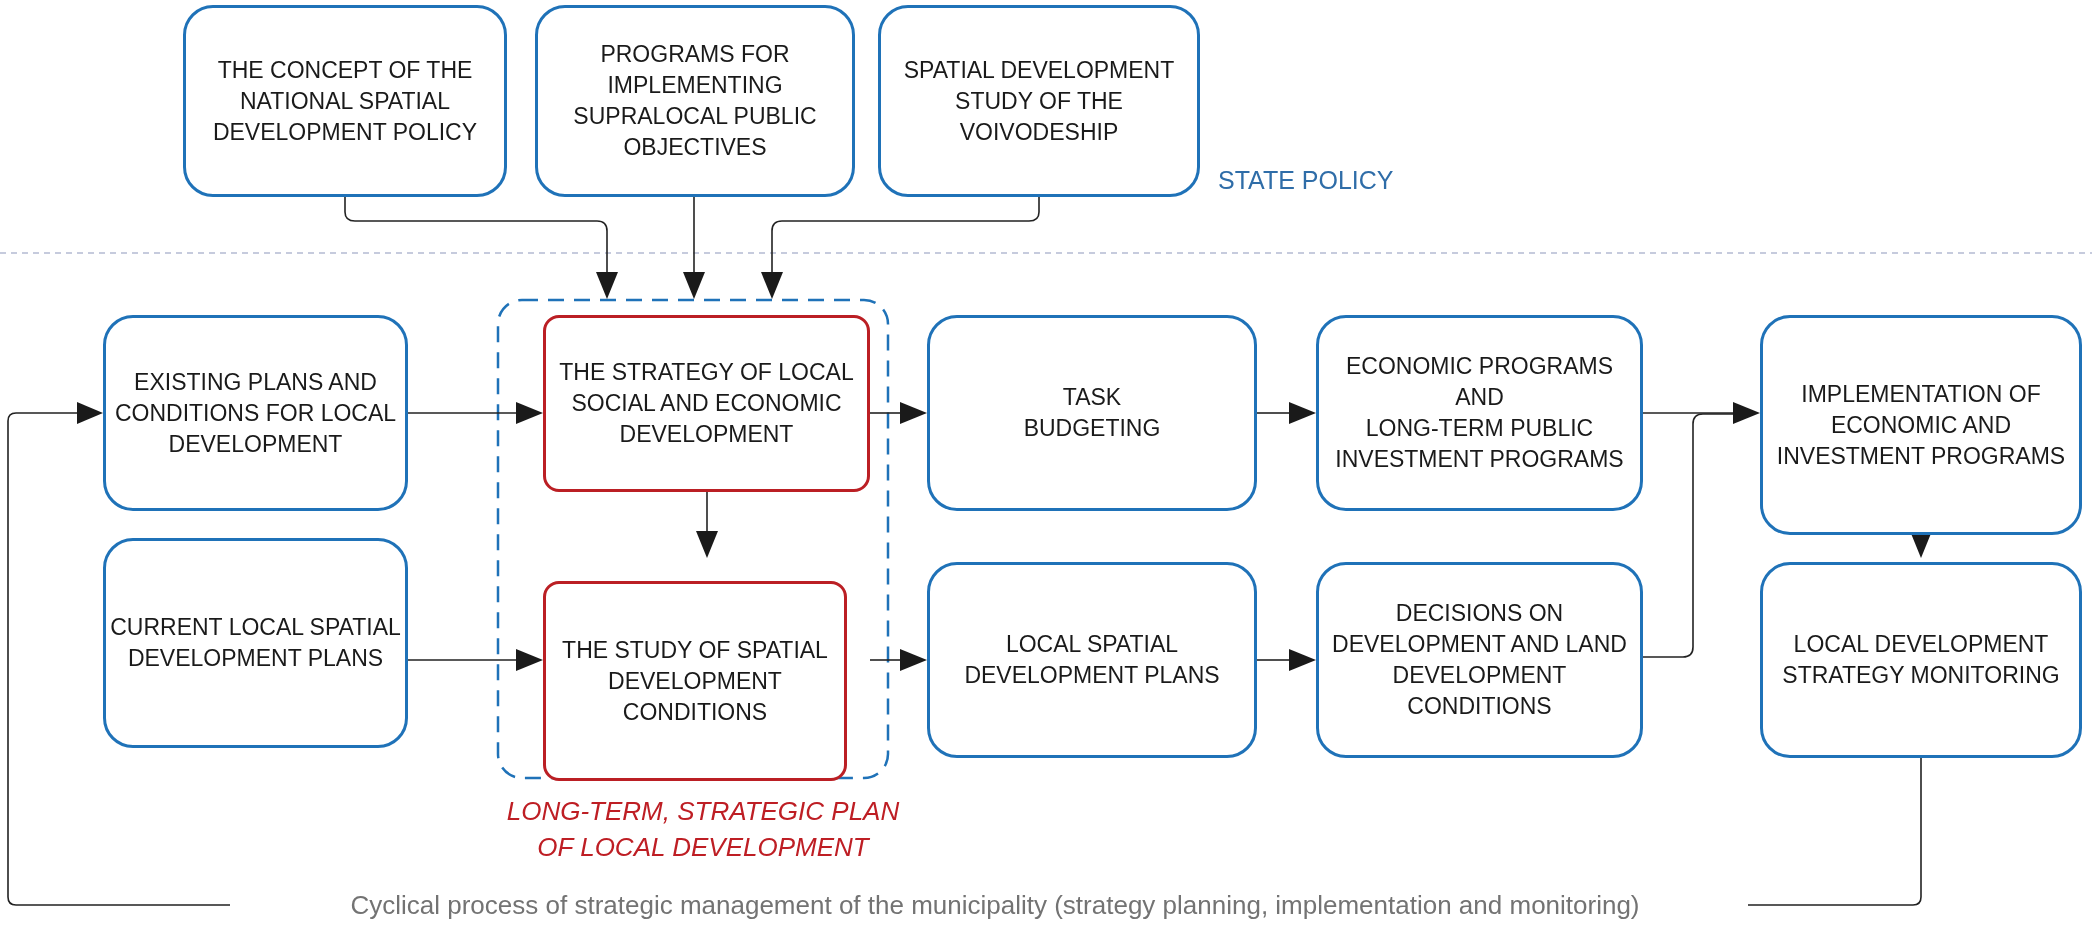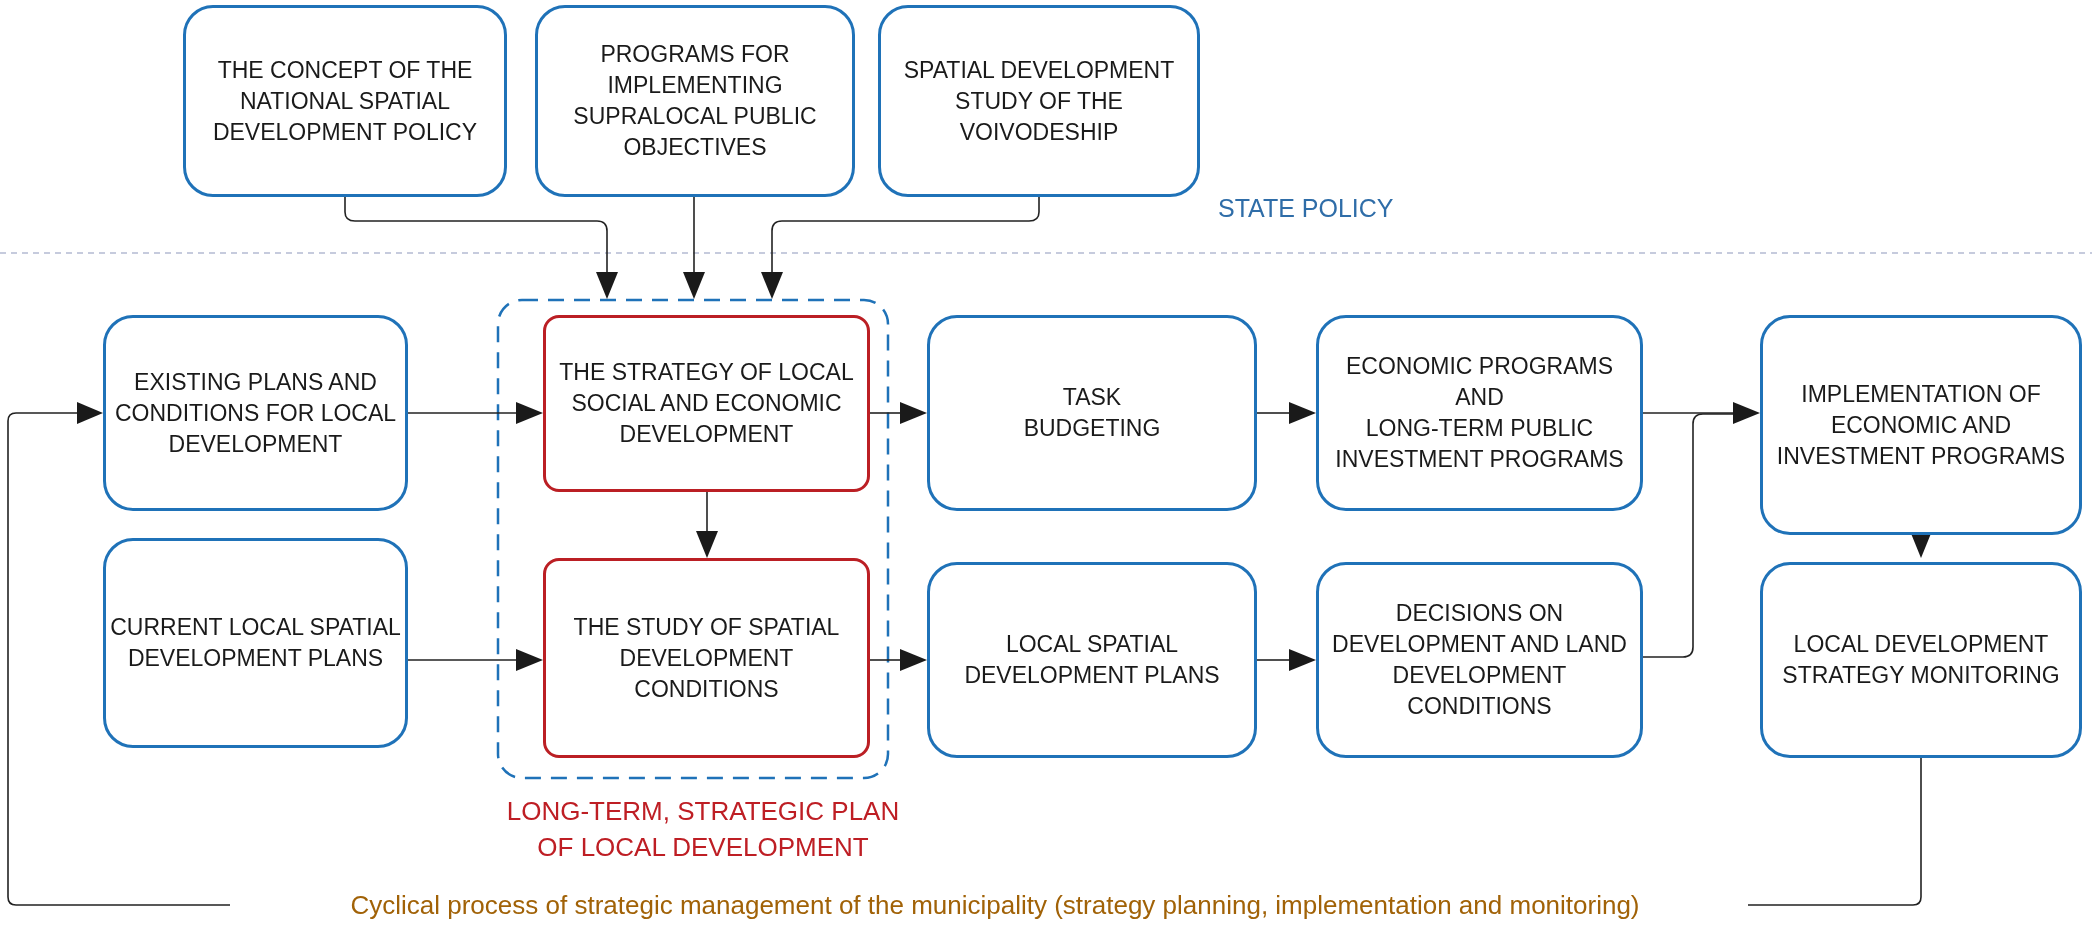--- a/index.html
+++ b/index.html
@@ -9,25 +9,25 @@
   .box{
     position:absolute;z-index:2;box-sizing:border-box;
     background:#ffffff;border:3px solid #1F72B8;border-radius:30px;
     display:flex;align-items:center;justify-content:center;
     text-align:center;color:#1a1a1a;font-size:23px;line-height:31px;
   }
   .box.red{border-color:#BB1F24;border-radius:16px;}
   .box .label{white-space:pre-line;padding:0 4px;}
   .floating-label{position:absolute;z-index:3;text-align:center;}
   #state-policy-label{left:1218px;top:164px;width:260px;text-align:left;
-    font-size:25px;line-height:32px;color:#2F6DA8;margin-top:28px;}
+    font-size:25px;line-height:32px;color:#2F6DA8;}
   #long-term-plan-label{left:478px;top:793px;width:450px;
-    font-size:26px;line-height:36px;color:#BE1E24;white-space:pre-line;}
+    font-size:26px;line-height:36px;color:#BE1E24;white-space:pre-line;font-style:italic;}
   #cycle-caption{left:200px;top:883px;width:1590px;height:44px;line-height:44px;
-    font-size:26px;color:#a16207;}
+    font-size:26px;color:#737373;}
 </style>
 </head>
 <body>
 
 <div id="canvas">
 
   <svg class="wires" width="2092" height="942" viewBox="0 0 2092 942">
 
     <line x1="0" y1="253" x2="2092" y2="253" stroke="#B4BAD2" stroke-width="1.5" stroke-dasharray="6 5"></line>
 
@@ -118,21 +118,21 @@
   <div class="box" style="left:1760px;top:315px;width:322px;height:220px">
     <span class="label">IMPLEMENTATION OF
 ECONOMIC AND
 INVESTMENT PROGRAMS</span>
   </div>
 
   <div class="box" style="left:103px;top:538px;width:305px;height:210px">
     <span class="label">CURRENT LOCAL SPATIAL
 DEVELOPMENT PLANS</span>
   </div>
-  <div class="box red" style="left:543px;top:558px;width:327px;height:200px">
+  <div class="box red" style="left:543px;top:581px;width:304px;height:200px">
     <span class="label">THE STUDY OF SPATIAL
 DEVELOPMENT
 CONDITIONS</span>
   </div>
   <div class="box" style="left:927px;top:562px;width:330px;height:196px">
     <span class="label">LOCAL SPATIAL
 DEVELOPMENT PLANS</span>
   </div>
   <div class="box" style="left:1316px;top:562px;width:327px;height:196px">
     <span class="label">DECISIONS ON

